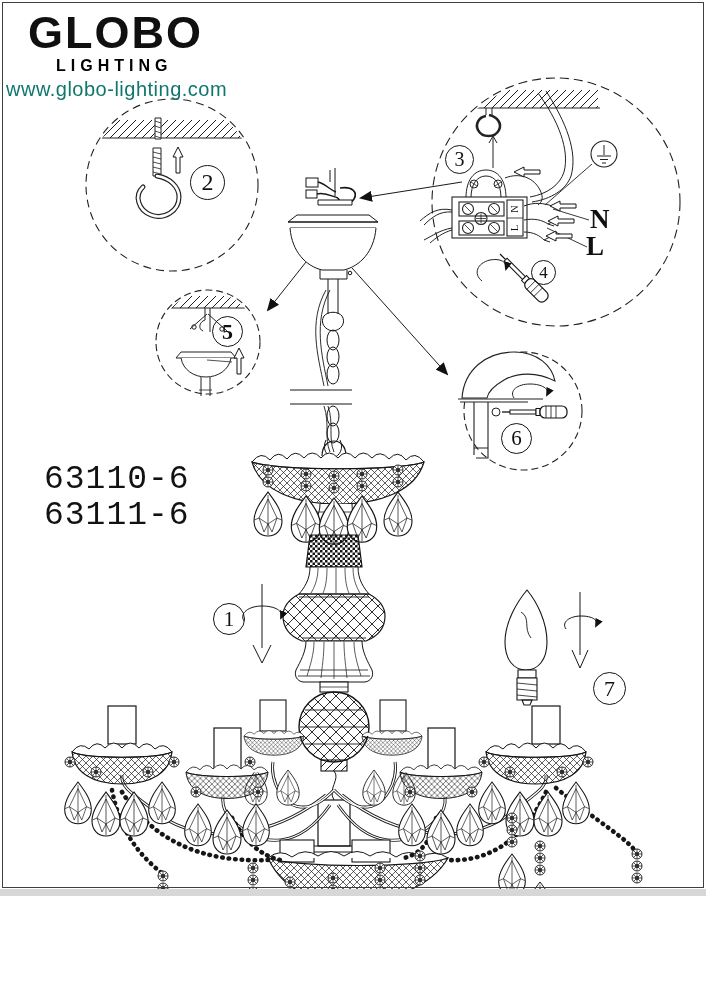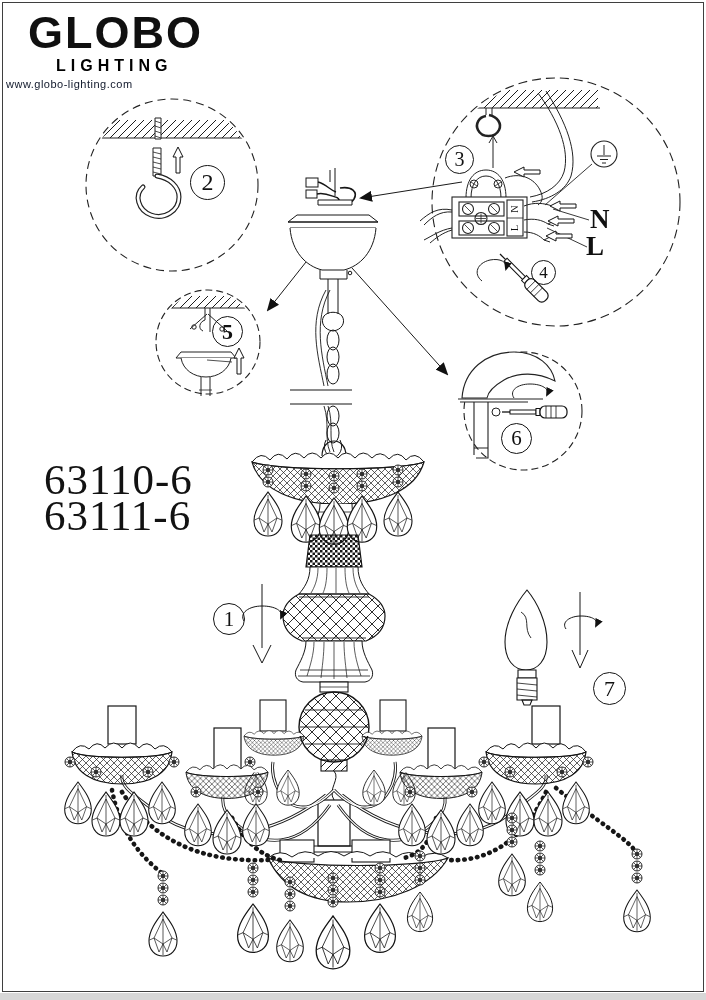--- a/index.html
+++ b/index.html
@@ -1,25 +1,25 @@
 <!DOCTYPE html>
 <html><head>
 <meta charset="utf-8">
 <style>
   html,body{margin:0;padding:0;background:#ffffff;}
-  .page{position:relative;width:706px;height:1000px;background:#fff;overflow:hidden;
+  .page{position:relative;width:706px;height:896px;background:#fff;overflow:hidden;
         font-family:"Liberation Sans",sans-serif;color:#141414;}
   .frame{position:absolute;left:2px;top:2px;right:2px;bottom:8px;border:1.5px solid #3f3f3f;pointer-events:none;}
   .bottom-edge{position:absolute;left:0;right:0;bottom:0;height:7px;background:#d7d7d7;}
   .brand{position:absolute;left:28px;top:10px;}
   .brand-name{font-size:45px;font-weight:700;letter-spacing:2px;color:#101010;line-height:46px;}
   .brand-tagline{font-size:16px;font-weight:700;letter-spacing:5px;color:#000000;margin-left:28px;margin-top:1px;}
-  .brand-url{font-size:11px;letter-spacing:0.5px;color:#0f172a;margin-left:-22px;margin-top:3px;}
-  .model-list{position:absolute;left:44px;top:462px;font-family:Liberation Serif, serif;
-              font-size:43px;line-height:36px;letter-spacing:1px;color:#121212;}
+  .brand-url{font-size:20px;letter-spacing:0.5px;color:#0f766e;margin-left:-22px;margin-top:3px;}
+  .model-list{position:absolute;left:44px;top:462px;font-family:Liberation Mono, monospace;
+              font-size:33px;line-height:36px;letter-spacing:1px;color:#121212;}
   .badge{position:absolute;border:1.8px solid #151515;border-radius:50%;
          display:flex;align-items:center;justify-content:center;
          font-family:"Liberation Serif",serif;color:#111;background:rgba(255,255,255,0);}
   .nl{position:absolute;font-family:"Liberation Serif",serif;font-weight:700;font-size:27px;color:#101010;line-height:27px;}
   svg.art{position:absolute;left:0;top:0;}
 </style>
 </head>
 <body>
 
 <div class="page">

